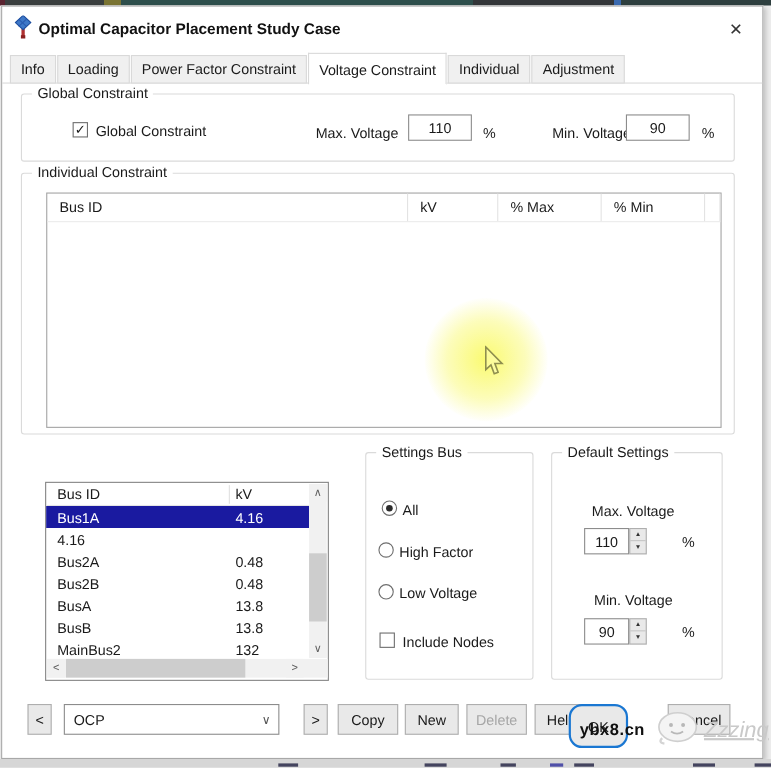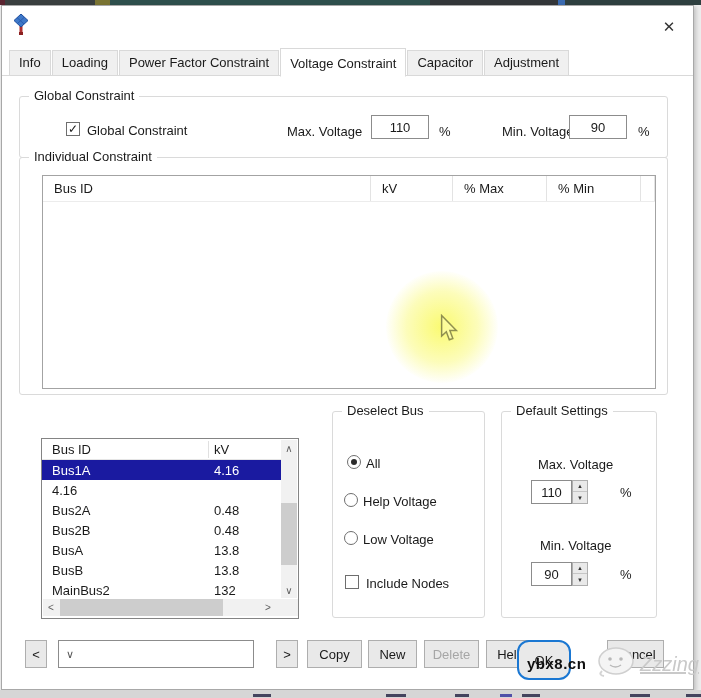--- a/index.html
+++ b/index.html
@@ -101,33 +101,34 @@
 
     <span class="abs" style="left:11px;top:8px;">
       <svg width="16" height="24" viewBox="0 0 16 24">
         <rect x="6.5" y="12" width="3" height="7" fill="#b03030"></rect>
         <rect x="6" y="18" width="4" height="3" fill="#8b2020"></rect>
         <polygon points="8,0 15,6.5 8,13 1,6.5" fill="#3e78c8" stroke="#1c4d9e"></polygon>
         <line x1="4" y1="3.5" x2="11" y2="10" stroke="#2a5cb0"></line>
         <line x1="11" y1="3.5" x2="4" y2="10" stroke="#2a5cb0"></line>
       </svg>
     </span>
+    <div class="title-text">Optimal Capacitor Placement Study Case</div>
     <div class="close-btn">✕</div>
 
     <div class="tabline"></div>
     <div class="tabs">
       <div class="tab">Info</div>
       <div class="tab">Loading</div>
       <div class="tab">Power Factor Constraint</div>
       <div class="tab active">Voltage Constraint</div>
-      <div class="tab">Capacitor</div>
+      <div class="tab">Individual</div>
       <div class="tab">Adjustment</div>
     </div>
 
-    <div class="groupbox" style="left:17px;top:90px;width:649px;height:62px;padding-left:28px;">
+    <div class="groupbox" style="left:17px;top:79px;width:649px;height:62px;padding-left:28px;">
       <div class="legend">Global Constraint</div>
       <span class="checkbox" style="left:46px;top:25px;">✓</span>
       <div class="lbl" style="left:67px;top:26px;">Global Constraint</div>
       <div class="lbl" style="left:267px;top:27px;">Max. Voltage</div>
       <div class="textbox" style="left:351px;top:18px;width:58px;height:24px;">110</div>
       <div class="lbl" style="left:419px;top:27px;">%</div>
       <div class="lbl" style="left:482px;top:27px;">Min. Voltage</div>
       <div class="textbox" style="left:549px;top:18px;width:58px;height:24px;">90</div>
       <div class="lbl" style="left:618px;top:27px;">%</div>
     </div>
@@ -192,25 +193,25 @@
       <div class="sb-thumb" style="right:1px;top:64px;width:16px;height:62px;"></div>
       <div class="sb-btn" style="right:1px;top:143px;width:16px;height:16px;">∨</div>
 
       <div class="sb-track" style="left:1px;top:160px;width:255px;height:17px;"></div>
       <div class="sb-btn" style="left:1px;top:160px;width:16px;height:17px;">&lt;</div>
       <div class="sb-thumb" style="left:18px;top:160px;width:163px;height:17px;"></div>
       <div class="sb-btn" style="left:218px;top:160px;width:16px;height:17px;">&gt;</div>
     </div>
 
     <div class="groupbox" style="left:330px;top:405px;width:153px;height:207px;">
-      <div class="legend">Deselect Bus</div>
+      <div class="legend">Settings Bus</div>
       <span class="radio sel" style="left:14px;top:43px;"></span>
       <div class="lbl" style="left:33px;top:44px;">All</div>
       <span class="radio" style="left:11px;top:81px;"></span>
-      <div class="lbl" style="left:30px;top:82px;">Help Voltage</div>
+      <div class="lbl" style="left:30px;top:82px;">High Factor</div>
       <span class="radio" style="left:11px;top:119px;"></span>
       <div class="lbl" style="left:30px;top:120px;">Low Voltage</div>
       <span class="checkbox" style="left:12px;top:163px;"></span>
       <div class="lbl" style="left:33px;top:164px;">Include Nodes</div>
     </div>
 
     <div class="groupbox" style="left:499px;top:405px;width:156px;height:207px;">
       <div class="legend">Default Settings</div>
       <div class="lbl" style="left:36px;top:45px;">Max. Voltage</div>
       <div class="textbox" style="left:29px;top:68px;width:41px;height:24px;">110</div>
@@ -223,20 +224,21 @@
       <div class="textbox" style="left:29px;top:150px;width:41px;height:24px;">90</div>
       <div class="spin" style="left:70px;top:150px;">
         <div>▲</div>
         <div>▼</div>
       </div>
       <div class="lbl" style="left:118px;top:155px;">%</div>
     </div>
 
     <div class="btn" style="left:23px;top:634px;width:22px;height:28px;">&lt;</div>
     <div class="combo" style="left:56px;top:634px;width:196px;height:28px;">
+      <span class="val">OCP</span>
       <span class="chev">∨</span>
     </div>
     <div class="btn" style="left:274px;top:634px;width:22px;height:28px;">&gt;</div>
     <div class="btn" style="left:305px;top:634px;width:55px;height:28px;">Copy</div>
     <div class="btn" style="left:366px;top:634px;width:49px;height:28px;">New</div>
     <div class="btn disabled" style="left:422px;top:634px;width:55px;height:28px;">Delete</div>
     <div class="btn" style="left:484px;top:634px;width:49px;height:28px;">Help</div>
     <div class="btn focus" style="left:515px;top:634px;width:54px;height:40px;border-radius:12px;">OK</div>
     <div class="btn" style="left:605px;top:634px;width:57px;height:28px;">Cancel</div>
   </div>

